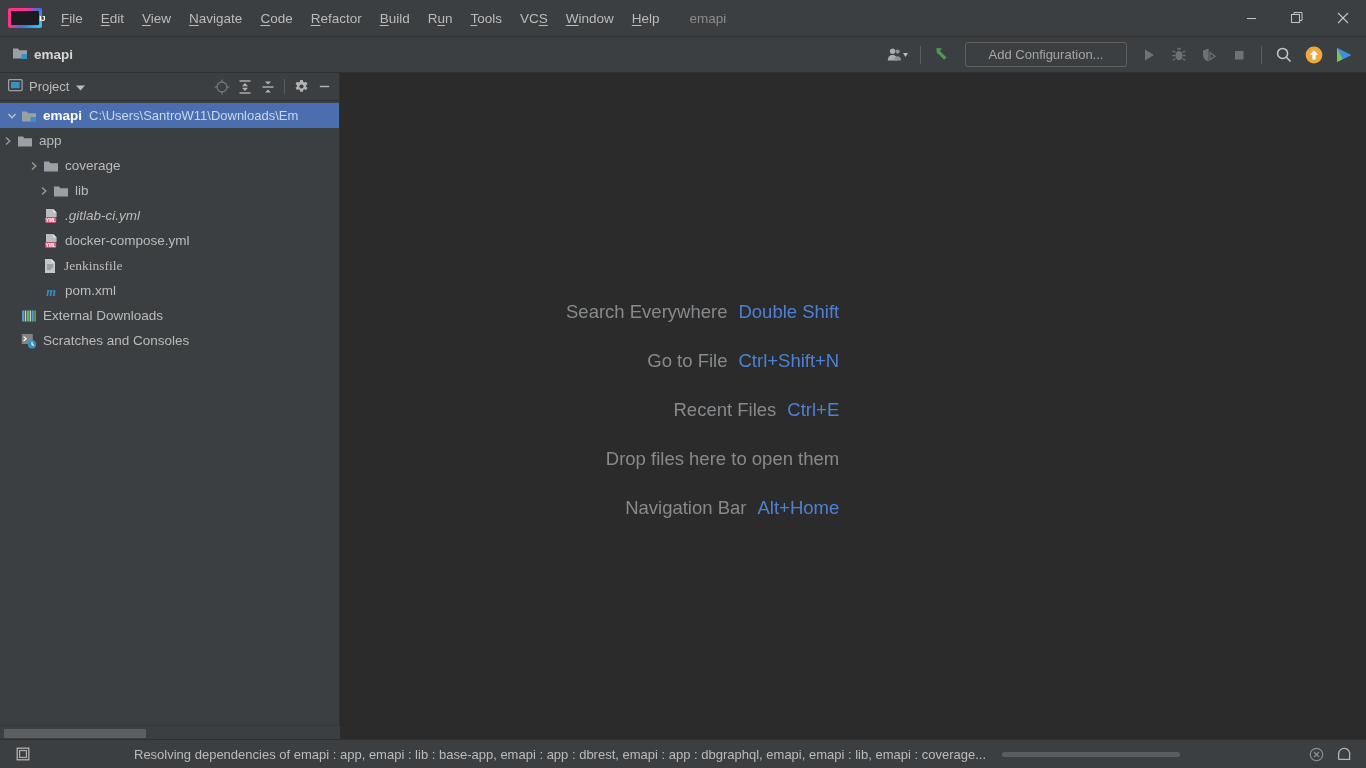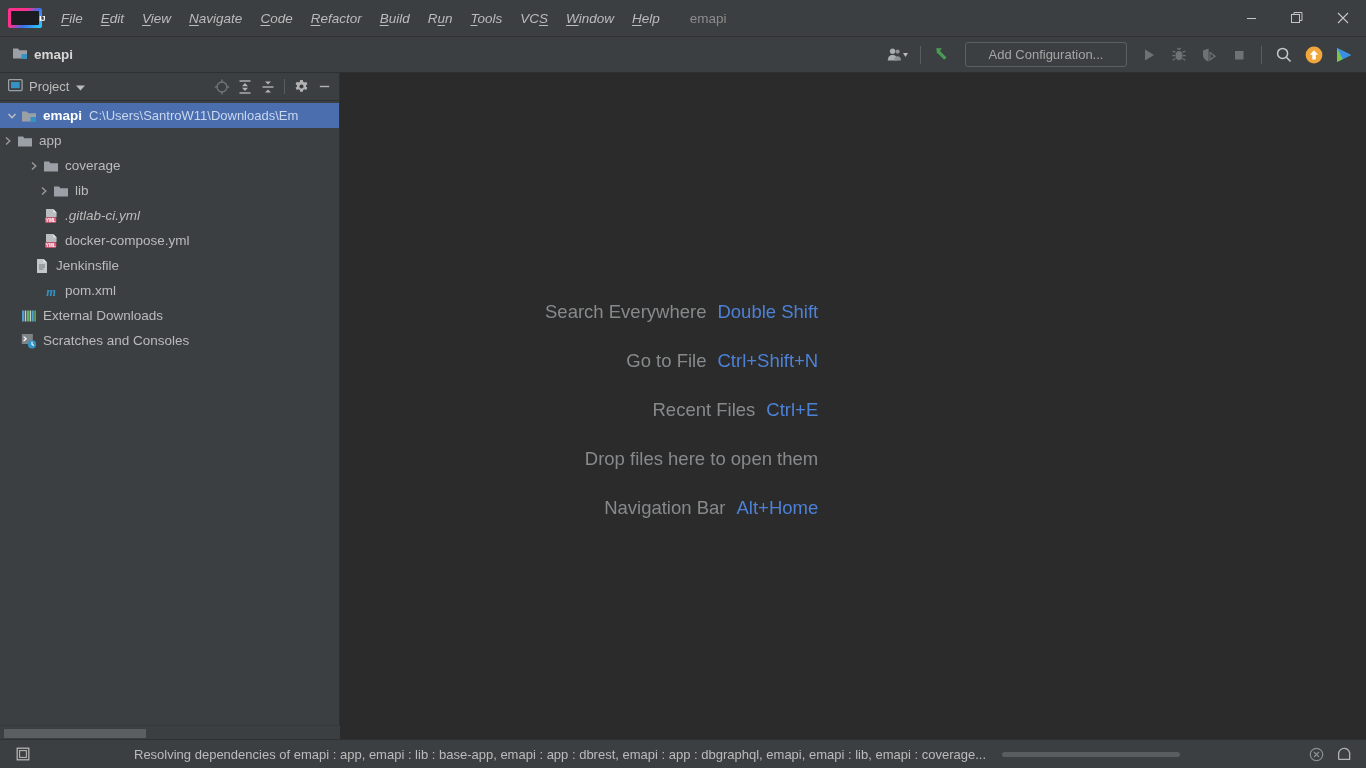--- a/index.html
+++ b/index.html
@@ -58,21 +58,21 @@
     border-radius: 3px;
   }
   .tb-sep { width: 1px; height: 18px; background: #5a5d5f; margin: 0 6px; }
   .addconfig {
     height: 25px; min-width: 162px; border: 1px solid #5e6060; border-radius: 3px;
     color: #a5a5a5; font-size: 13px; display: flex; align-items: center; justify-content: center;
     padding: 0 10px; margin: 0 6px; background: transparent;
   }
 
   
-  .body { flex: 1 1 auto; display: flex; min-height: 0; background: #2b2b2b; }
+  .body { flex: 1 1 auto; display: flex; min-height: 0; background: #2b2b2b; gap: 21px; }
 
   
   .project-panel {
     width: 340px; flex: 0 0 340px; background: #3c3f41; display: flex; flex-direction: column;
     border-right: 1px solid #2e3133; position: relative;
   }
   .pp-header {
     height: 28px; flex: 0 0 28px; display: flex; align-items: center;
     background: #3c3f41; padding: 0 4px 0 8px; border-bottom: 1px solid #2e3133;
   }
@@ -130,21 +130,21 @@
 </style>
 </head>
 <body>
 
 <div class="app">
 
   <div class="menubar">
     <div class="ij-logo">
         <span>IJ</span>
       </div>
-    <div id="menu-items" style="display:flex;align-items:center;font-style:italic;">
+    <div id="menu-items" style="display:flex;align-items:center;">
         <div class="menu-item"><u>F</u>ile</div>
         <div class="menu-item"><u>E</u>dit</div>
         <div class="menu-item"><u>V</u>iew</div>
         <div class="menu-item"><u>N</u>avigate</div>
         <div class="menu-item"><u>C</u>ode</div>
         <div class="menu-item"><u>R</u>efactor</div>
         <div class="menu-item"><u>B</u>uild</div>
         <div class="menu-item">R<u>u</u>n</div>
         <div class="menu-item"><u>T</u>ools</div>
         <div class="menu-item">VC<u>S</u></div>
@@ -380,21 +380,21 @@
             <span class="ticon">
               <svg width="15" height="16" viewBox="0 0 15 16">
                 <path d="M2 1 H9.2 L12.6 4.4 V9 H2 Z" fill="#b9bdc0"></path>
                 <polygon points="9.2,1 12.6,4.4 9.2,4.4" fill="#e0e3e5"></polygon>
                 <rect x="1.2" y="9.2" width="11" height="5.6" rx="1" fill="#e0607e"></rect>
                 <text x="6.7" y="13.6" font-size="4.6" fill="#ffffff" text-anchor="middle" font-family="Liberation Sans, sans-serif" font-weight="bold">YML</text>
               </svg>
             </span>
             <span class="tlabel">docker-compose.yml</span>
           </div>
-          <div class="trow" style="padding-left: 17px;">
+          <div class="trow" style="padding-left: 25px; font-family: Liberation Serif, serif;">
             <span class="arrow"></span>
             <span class="ticon">
               <svg width="14" height="16" viewBox="0 0 14 16">
                 <path d="M2 1 H8.6 L12 4.4 V15 H2 Z" fill="#c3c7ca"></path>
                 <polygon points="8.6,1 12,4.4 8.6,4.4" fill="#e4e7e9"></polygon>
                 <g stroke="#6c7073" stroke-width="0.9">
                   <line x1="4" y1="7" x2="10" y2="7"></line>
                   <line x1="4" y1="9" x2="10" y2="9"></line>
                   <line x1="4" y1="11" x2="8.4" y2="11"></line>
                 </g>

